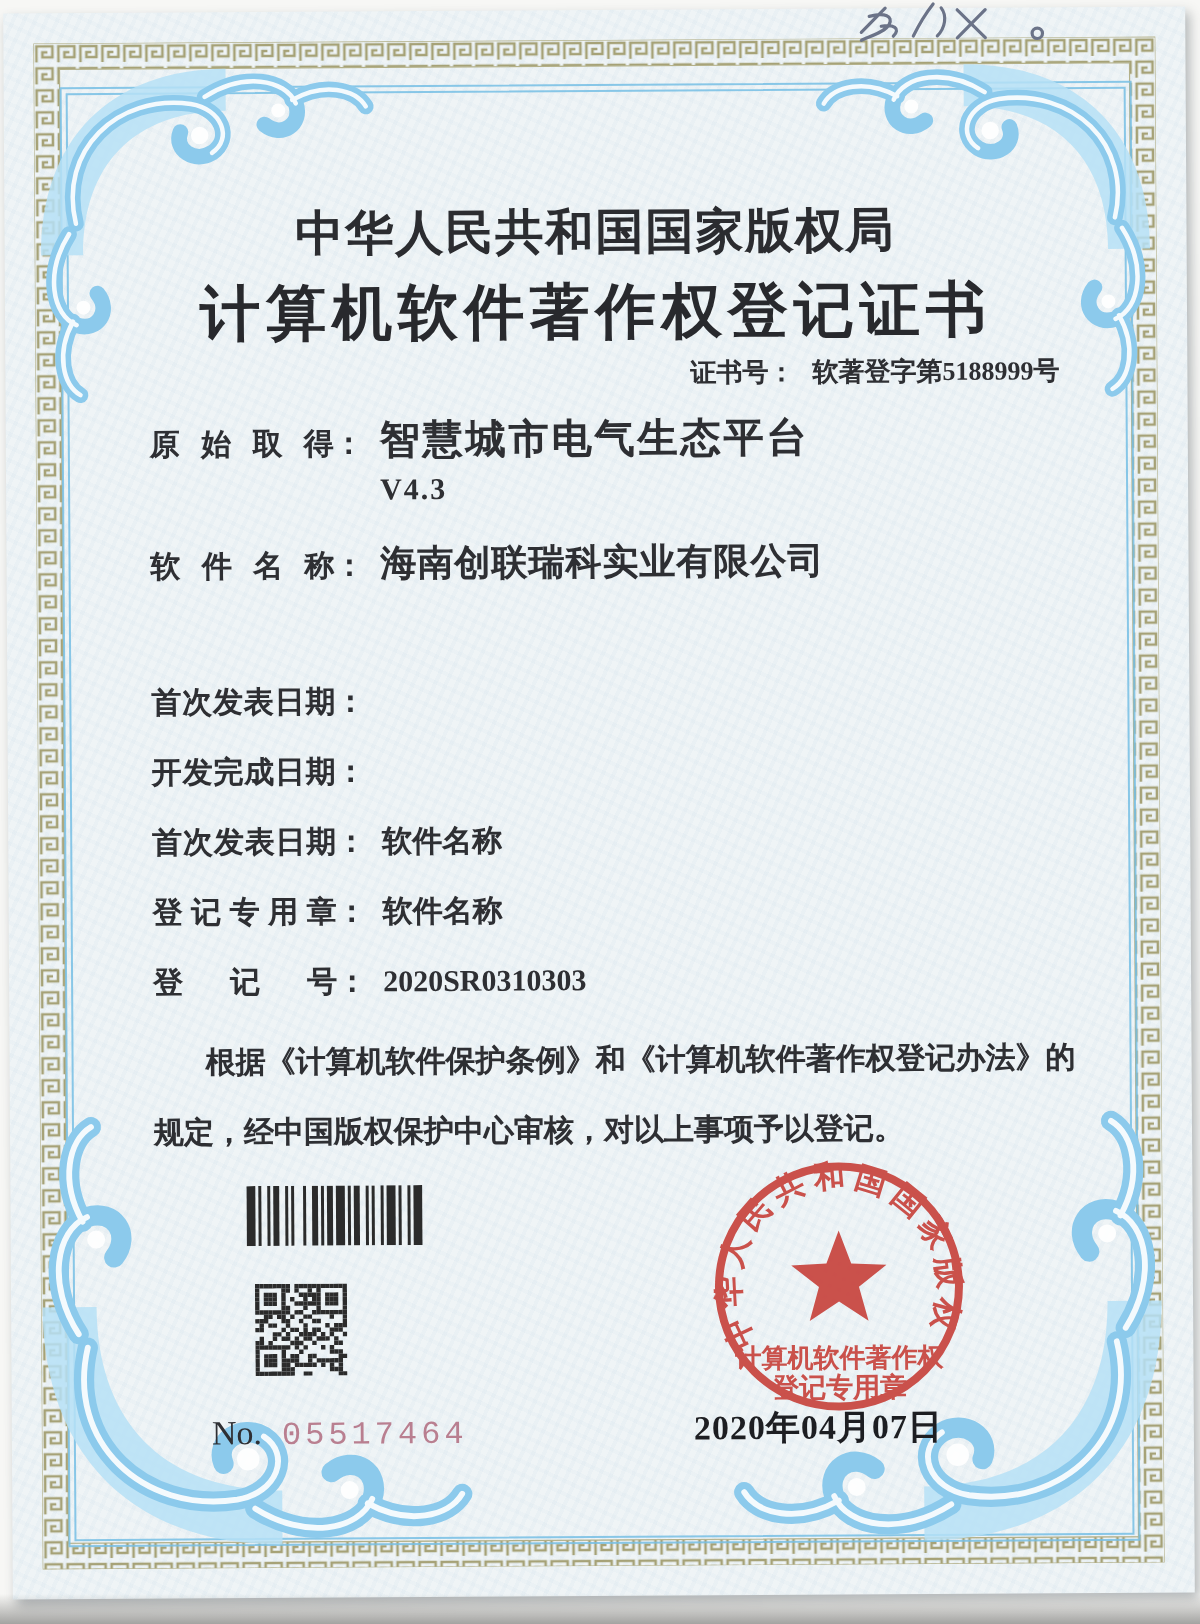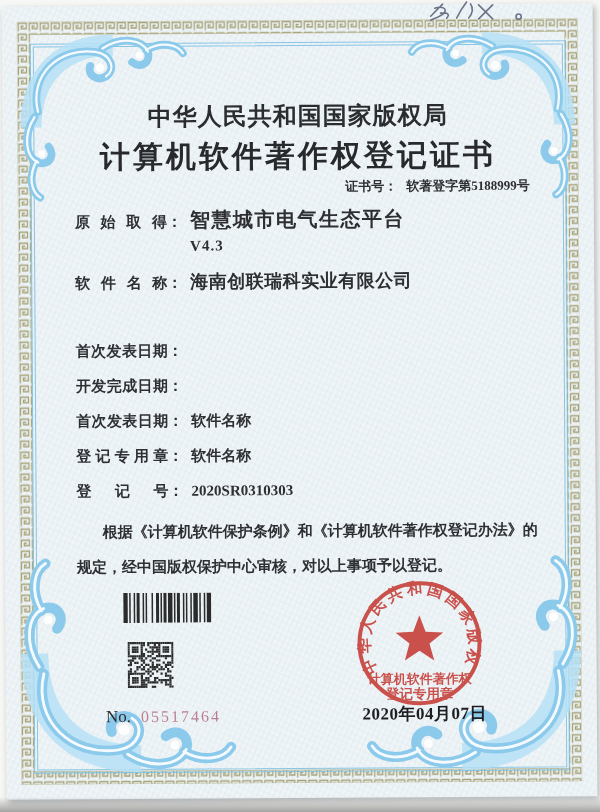--- a/index.html
+++ b/index.html
@@ -47,25 +47,25 @@
   .frow.r2 .fvalue{font-size:18px;letter-spacing:0.5px;}
 
   .statement{left:72px;right:58px;top:509px;font-size:15px;font-weight:700;
      line-height:35px;white-space:normal;}
   .statement .s1{text-indent:26px;}
 
   .barcode{position:absolute;left:118px;top:587px;z-index:4;}
   .qrcode{position:absolute;left:122px;top:636px;z-index:4;}
 
   .serial{left:100px;top:701px;font-size:17px;}
-  .serial .num{font-family:Liberation Serif, serif;font-size:16px;
+  .serial .num{font-family:Liberation Mono, monospace;font-size:16px;
      color:#b97f90;letter-spacing:2px;margin-left:10px;}
 
   .seal{position:absolute;left:339px;top:566px;z-index:6;opacity:.93;}
-  .seal-date{left:341px;top:698px;width:140px;text-align:right;font-size:17px;
+  .seal-date{left:341px;top:698px;width:140px;text-align:left;font-size:17px;
      font-weight:700;letter-spacing:0.5px;color:#1d1e22;z-index:5;}
 
   .handwriting{position:absolute;left:425px;top:-4px;z-index:7;}
 </style>
 </head>
 <body>
 
 <div class="stage">
   <div class="paper">
 

